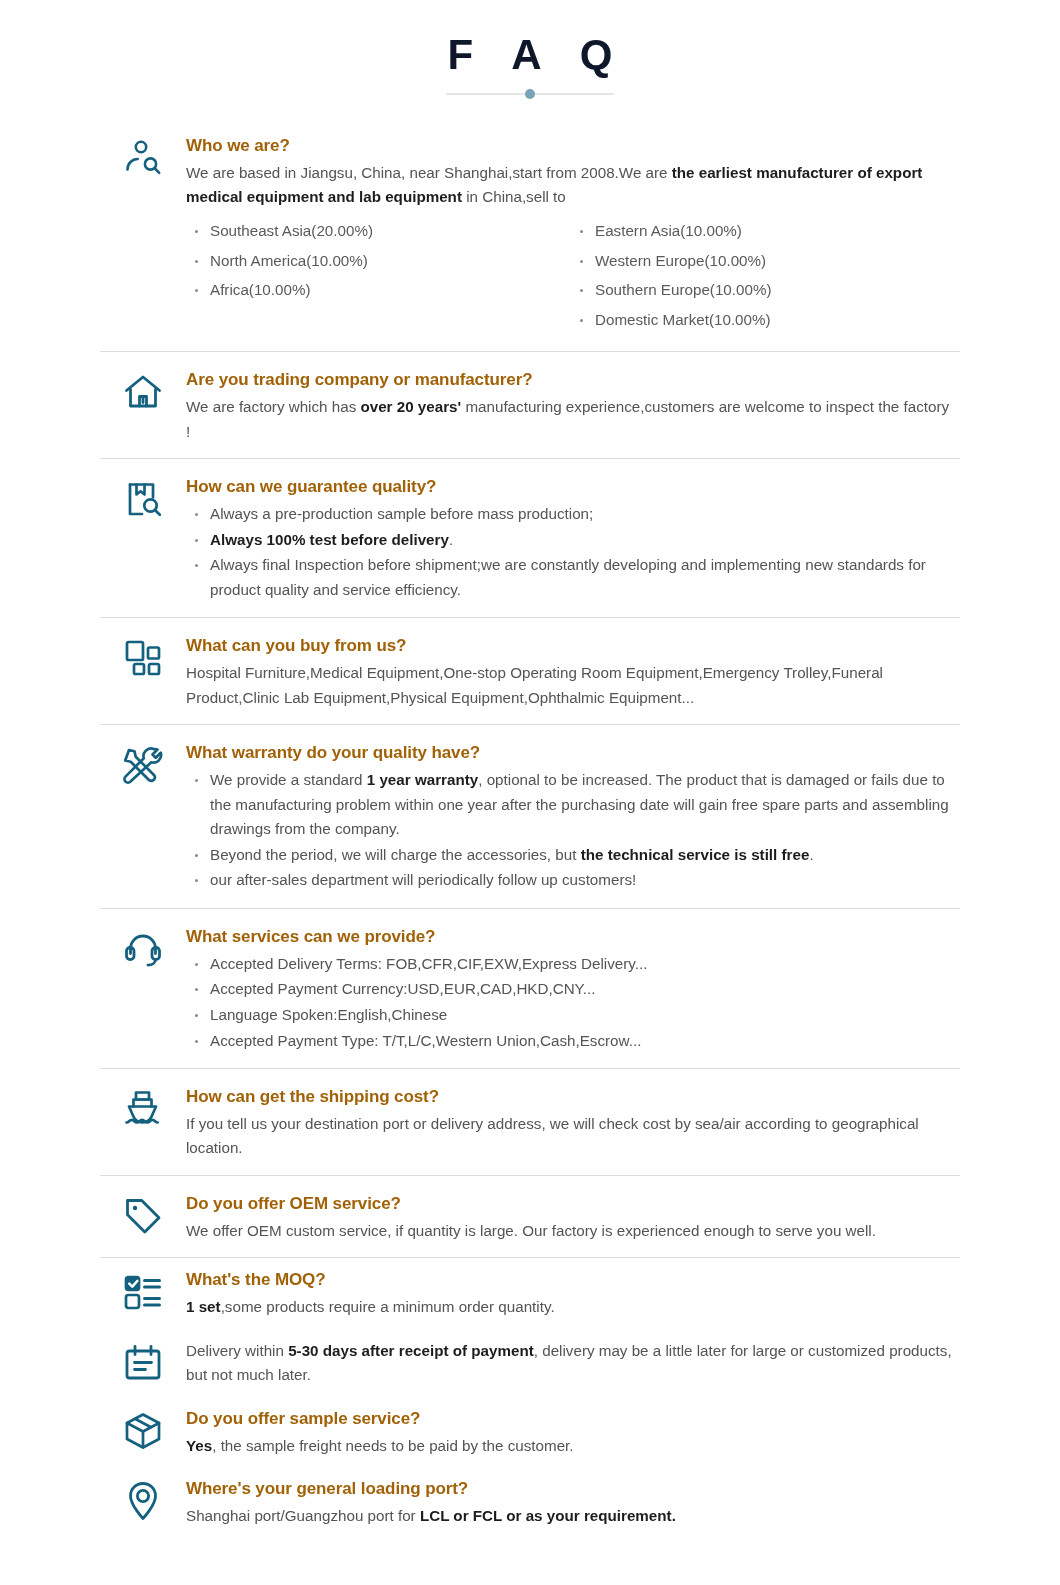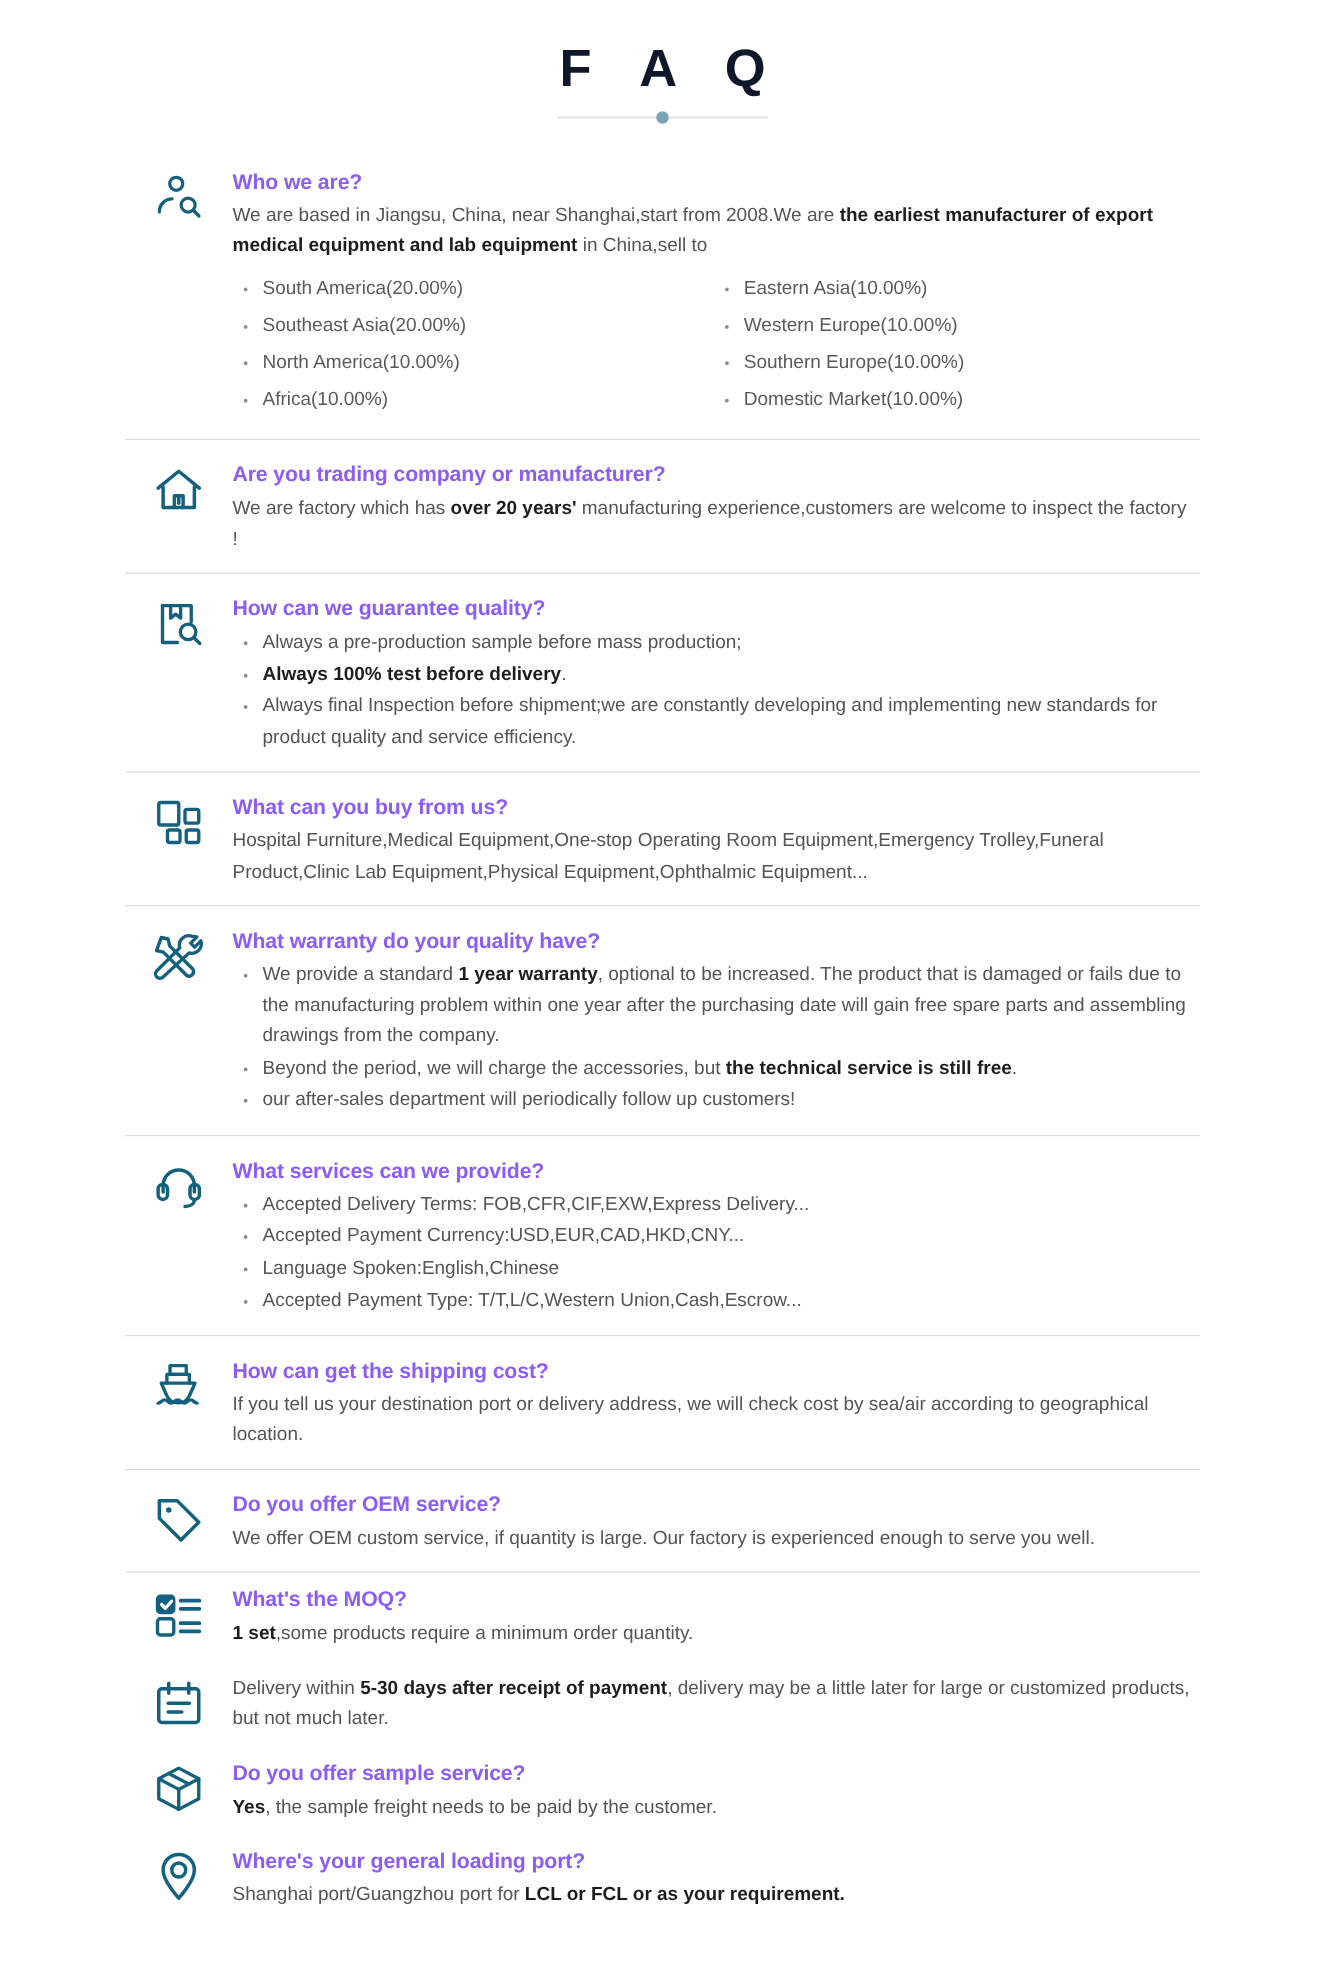--- a/index.html
+++ b/index.html
@@ -86,21 +86,21 @@
 
   .content-cell {
     flex: 1 1 auto;
     min-width: 0;
     padding-right: 4px;
   }
 
   .q-title {
     font-size: 17px;
     font-weight: 700;
-    color: #8b5cf6;
+    color: #a16207;
     line-height: 1.45;
     margin-bottom: 2px;
     letter-spacing: -0.1px;
   }
 
   .q-body {
     font-size: 15.2px;
     color: #545454;
     line-height: 1.62;
   }
@@ -173,21 +173,20 @@
             <circle cx="29.5" cy="28" r="5.6"></circle>
             <path d="M33.8 32.4l4.4 4.4"></path>
           </svg>
         </div>
         <div class="content-cell">
           <div class="q-title">Who we are?</div>
           <div class="q-body"><span>We are based in Jiangsu, China, near Shanghai,start from 2008.We are </span><b>the earliest manufacturer of export medical equipment and lab equipment</b><span> in China,sell to</span></div>
           <div class="market-cols">
             <div class="col">
               <ul class="bullets">
-                <li>South America(20.00%)</li>
                 <li>Southeast Asia(20.00%)</li>
                 <li>North America(10.00%)</li>
                 <li>Africa(10.00%)</li>
               </ul>
             </div>
             <div class="col">
               <ul class="bullets">
                 <li>Eastern Asia(10.00%)</li>
                 <li>Western Europe(10.00%)</li>
                 <li>Southern Europe(10.00%)</li>

